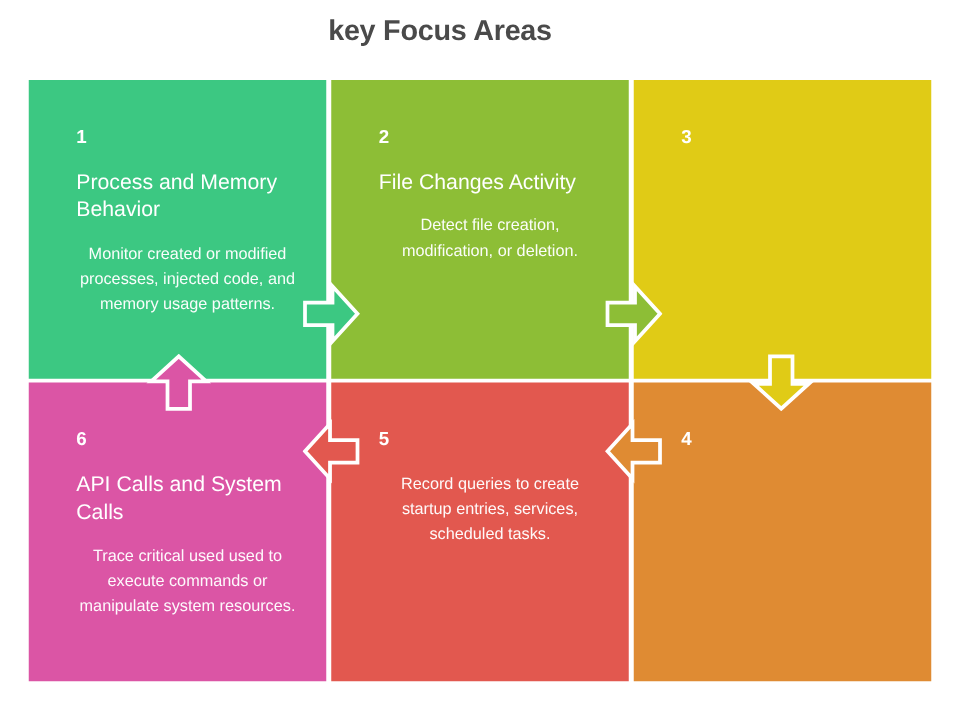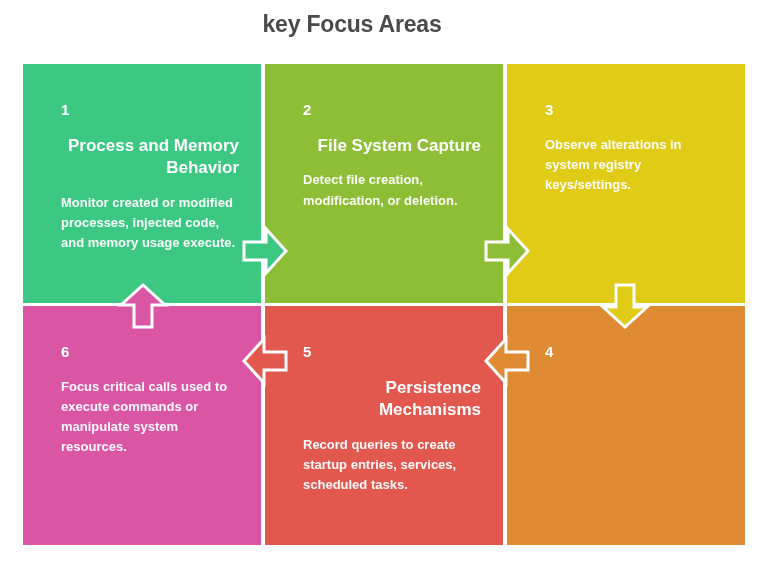--- a/index.html
+++ b/index.html
@@ -52,32 +52,32 @@
 
   .cell-number {
     font-size: 15px;
     font-weight: bold;
     line-height: 1;
     margin-bottom: 18px;
     color: #ffffff;
   }
   .cell-heading {
     font-size: 17px;
-    font-weight: bold;
+    font-weight: normal;
     line-height: 1.32;
     margin-bottom: 13px;
     color: #ffffff;
-    text-align: right;
   }
   .cell-body {
     font-size: 13px;
-    font-weight: bold;
+    font-weight: normal;
     line-height: 1.55;
     color: #ffffff;
     opacity: 0.97;
+    text-align: center;
   }
 
   
   .arrow {
     position: absolute;
     pointer-events: none;
   }
   .arrow svg { display: block; }
 
   
@@ -95,42 +95,41 @@
 </head>
 <body style="background: rgb(255, 255, 255);">
 
 <div id="page-title" style="color: rgb(74, 74, 74);">key Focus Areas</div>
 
 <div id="grid">
 
   <div class="cell r0 c0" style="background: rgb(60, 200, 130);">
     <div class="cell-number">1</div>
     <div class="cell-heading">Process and Memory Behavior</div>
-    <div class="cell-body">Monitor created or modified processes, injected code, and memory usage execute.</div>
+    <div class="cell-body">Monitor created or modified processes, injected code, and memory usage patterns.</div>
   </div>
 
   <div class="cell r0 c1" style="background: rgb(141, 190, 54);">
     <div class="cell-number">2</div>
-    <div class="cell-heading">File System Capture</div>
+    <div class="cell-heading">File Changes Activity</div>
     <div class="cell-body">Detect file creation, modification, or deletion.</div>
   </div>
 
   <div class="cell r0 c2" style="background: rgb(224, 203, 22);">
     <div class="cell-number">3</div>
-    <div class="cell-body">Observe alterations in system registry keys/settings.</div>
   </div>
 
   <div class="cell r1 c0" style="background: rgb(219, 85, 165);">
     <div class="cell-number">6</div>
-    <div class="cell-body">Focus critical calls used to execute commands or manipulate system resources.</div>
+    <div class="cell-heading">API Calls and System Calls</div>
+    <div class="cell-body">Trace critical used used to execute commands or manipulate system resources.</div>
   </div>
 
   <div class="cell r1 c1" style="background: rgb(226, 88, 79);">
     <div class="cell-number">5</div>
-    <div class="cell-heading">Persistence Mechanisms</div>
     <div class="cell-body">Record queries to create startup entries, services, scheduled tasks.</div>
   </div>
 
   <div class="cell r1 c2" style="background: rgb(223, 139, 51);">
     <div class="cell-number">4</div>
   </div>
 
   <div class="arrow arrow-h a1to2">
     <svg width="46" height="58" viewBox="0 0 46 58">
       <path d="M2,20 L24,20 L24,7 L44,29 L24,51 L24,38 L2,38 Z" stroke="#ffffff" stroke-width="3" stroke-linejoin="miter" fill="#3cc882"></path>

